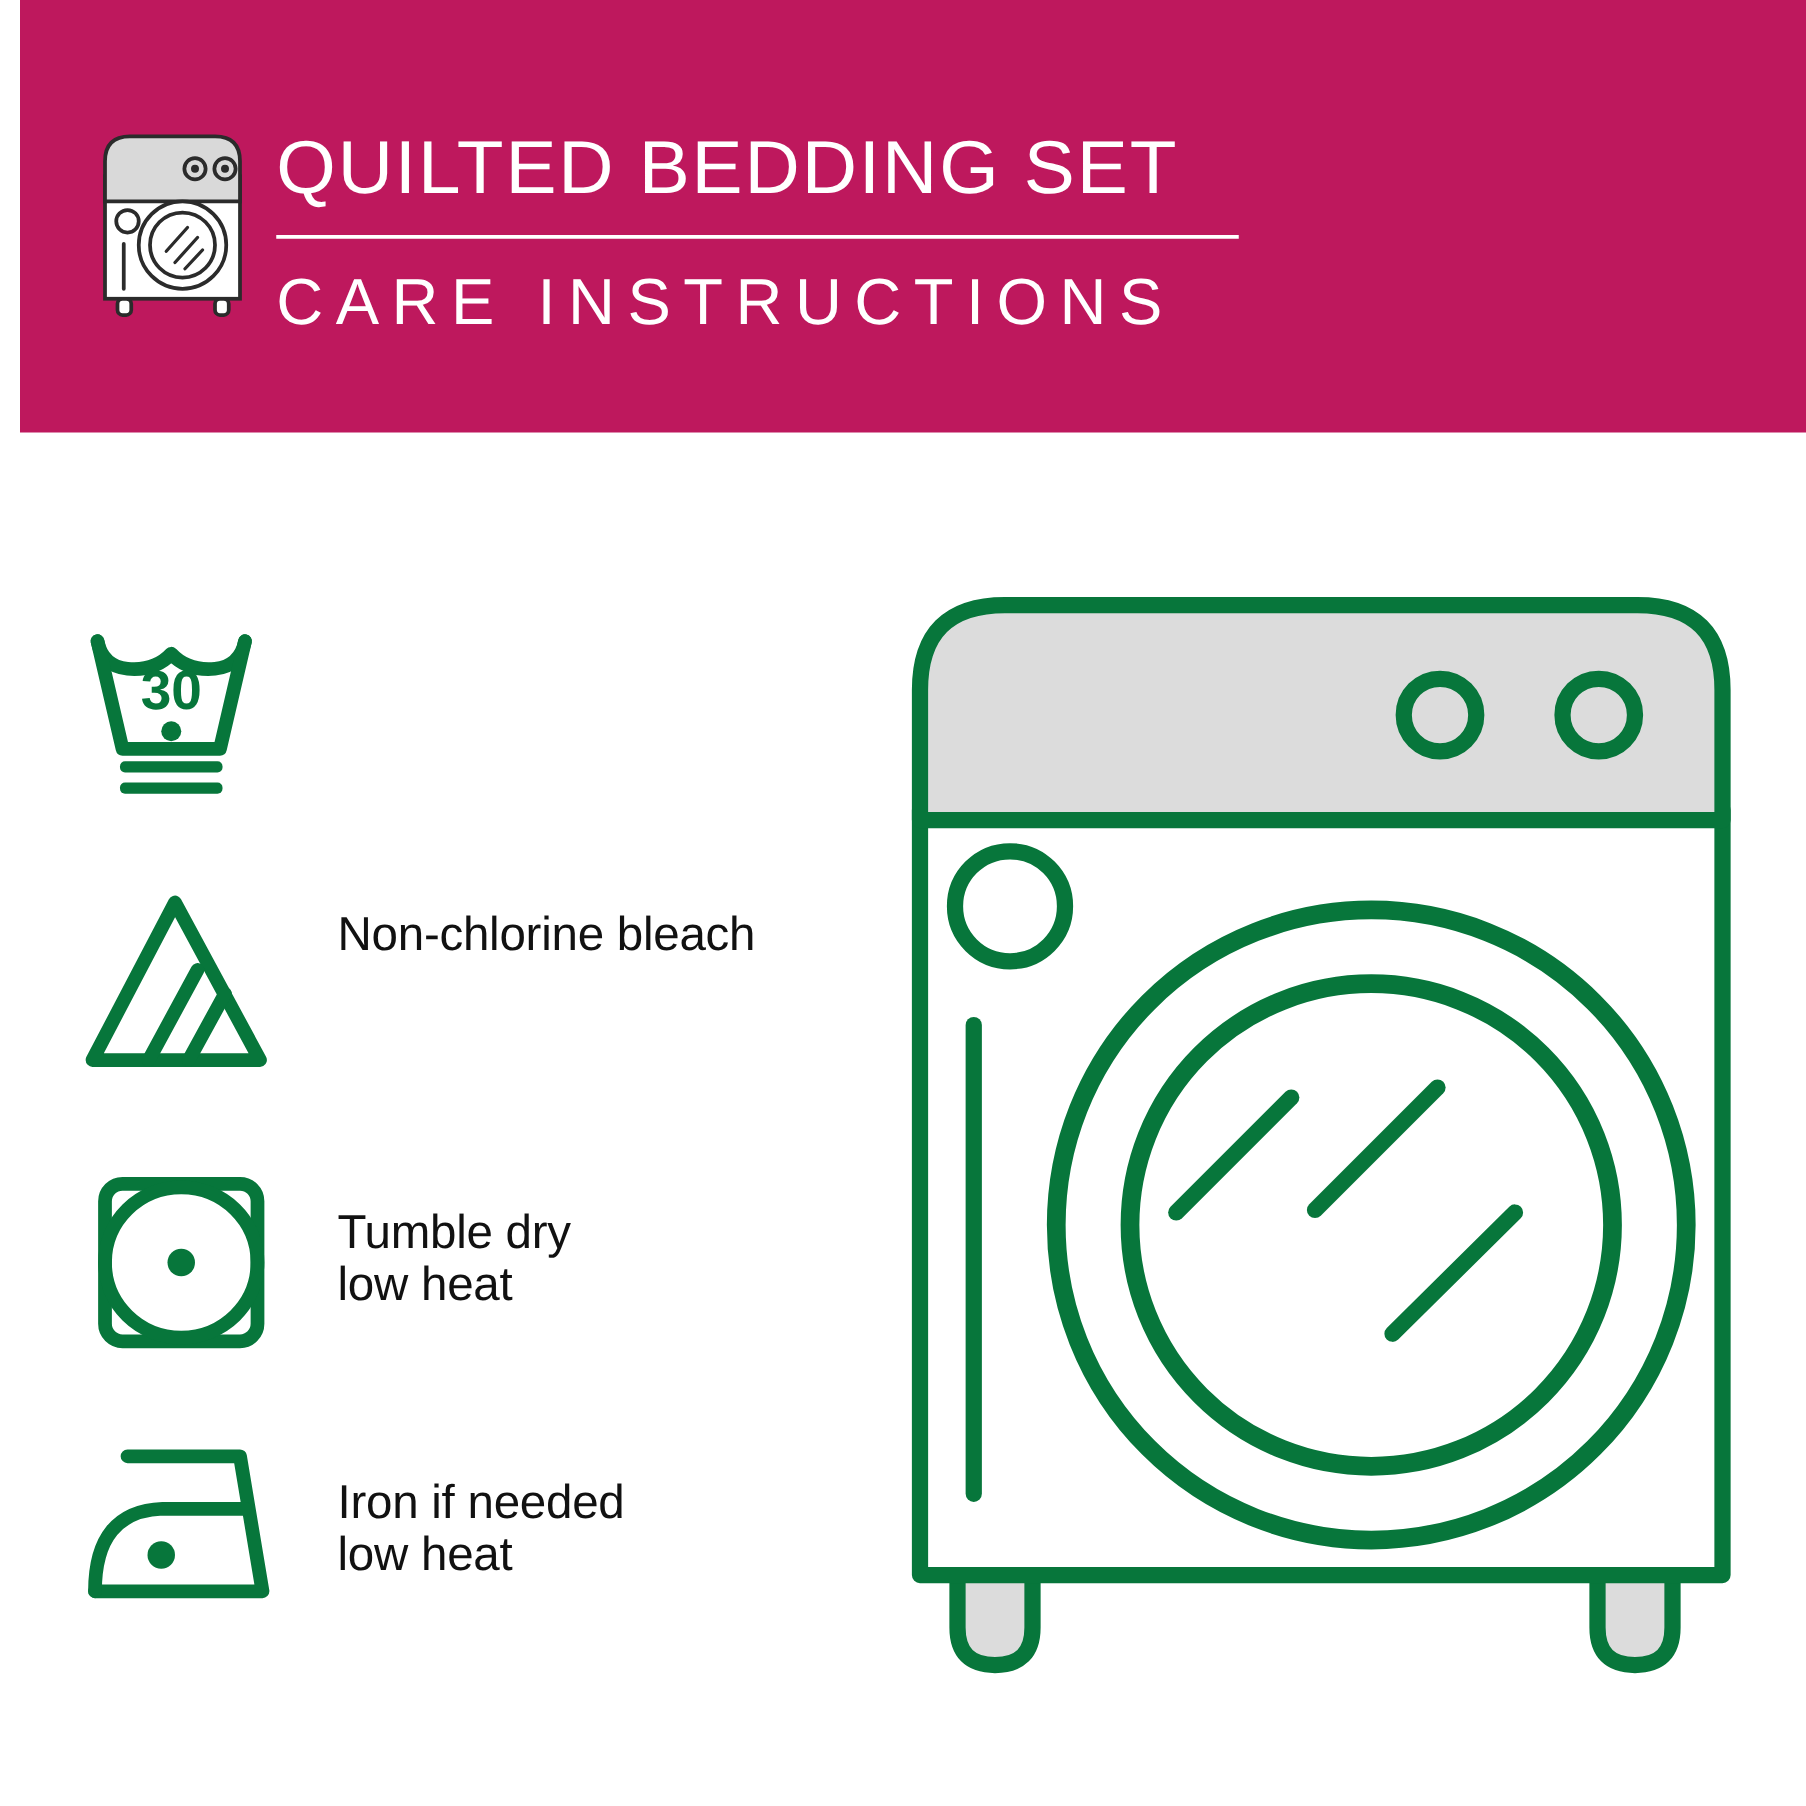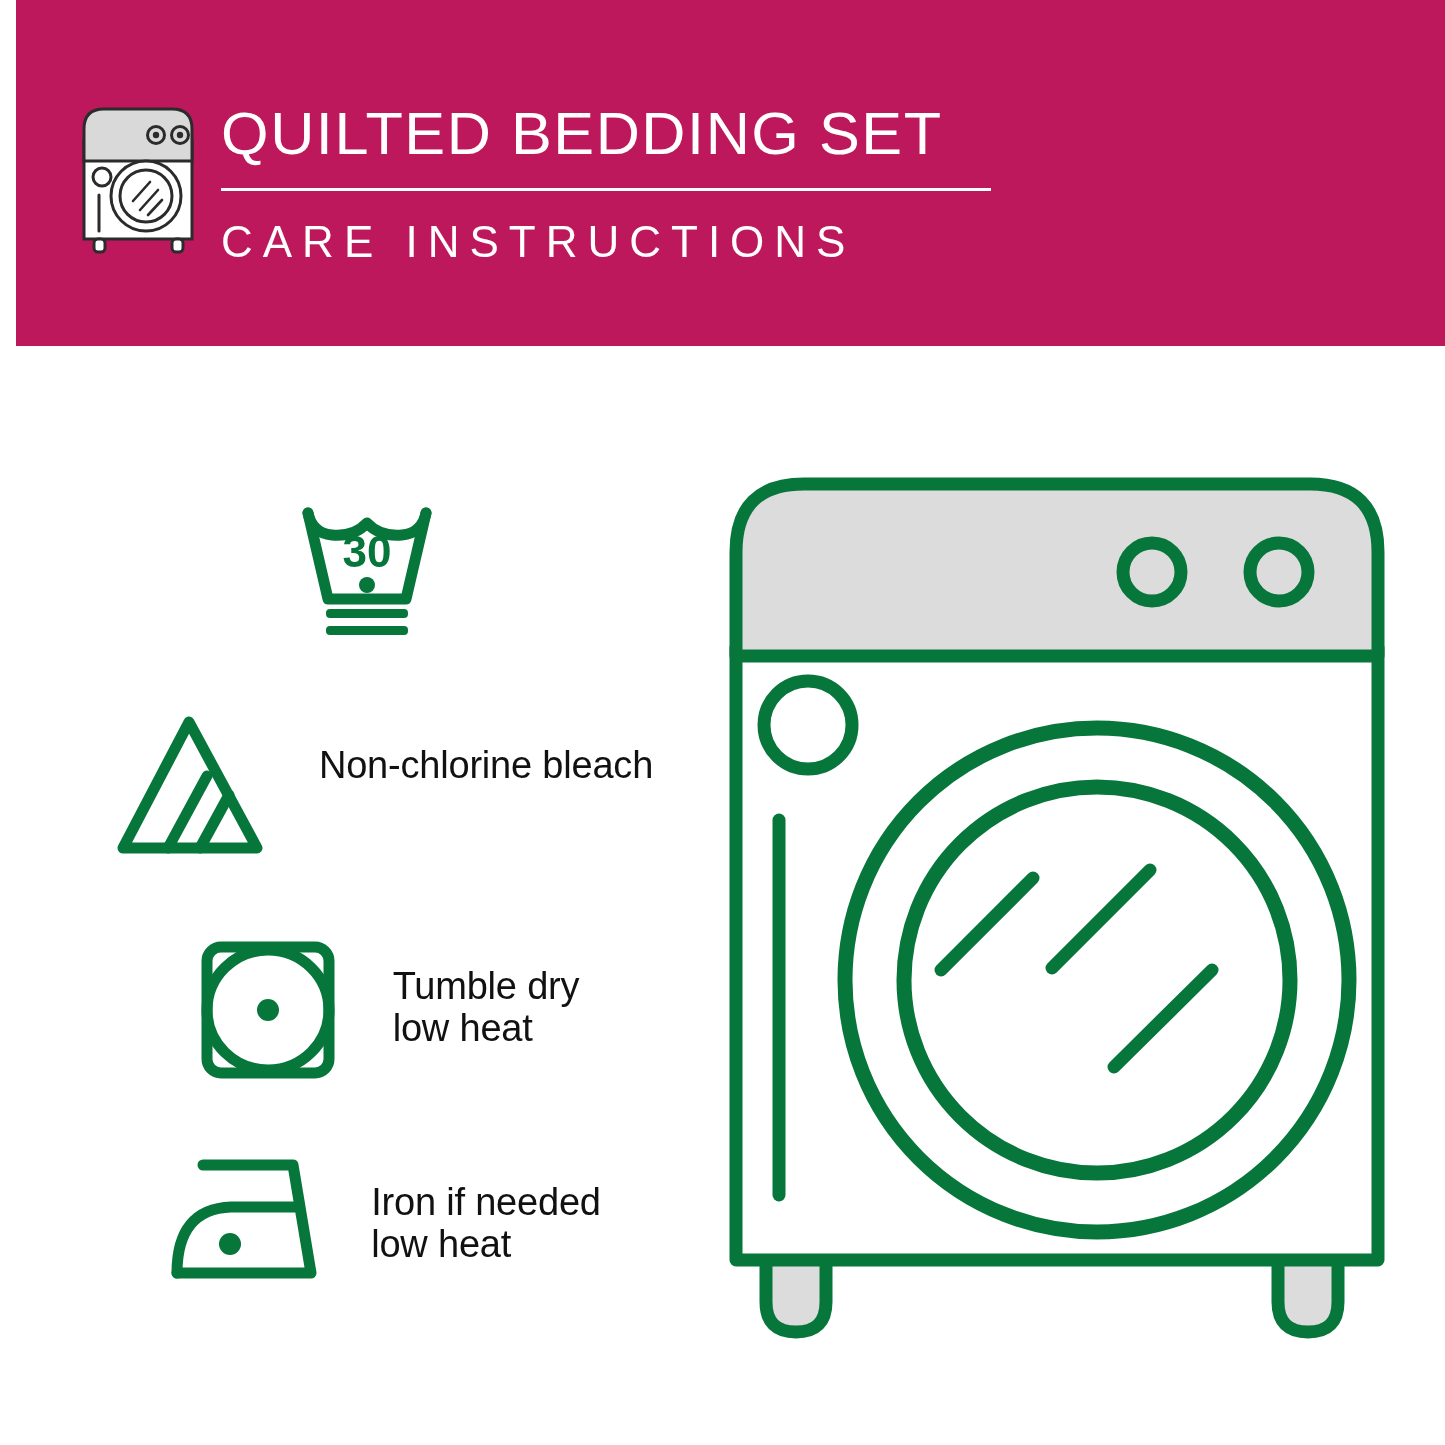--- a/index.html
+++ b/index.html
@@ -52,37 +52,36 @@
     transform-origin: left center;
   }
   #title-divider {
     margin-top: 19px;
     width: 770px;
     height: 3px;
     background: #ffffff;
   }
   #title-sub {
     margin-top: 18px;
-    font-size: 44px;
+    font-size: 52px;
     line-height: 66px;
     letter-spacing: 10px;
     color: #ffffff;
     font-weight: 400;
     white-space: nowrap;
     font-family: "Liberation Sans", sans-serif;
   }
 
   
   .care-row {
     position: absolute;
     left: 62px;
     width: 640px;
     display: flex;
     align-items: flex-start;
-    justify-content: center;
   }
   .care-icon {
     width: 180px;
     flex: 0 0 180px;
   }
   .care-text {
     margin-left: 28px;
     color: #111111;
     font-size: 38px;
     line-height: 42px;
@@ -90,21 +89,21 @@
     letter-spacing: -0.2px;
   }
   .care-text .line { display: block; white-space: nowrap; }
 
   #row-wash   { top: 495px; }
   #row-bleach { top: 712px; }
   #row-dry    { top: 935px; }
   #row-iron   { top: 1145px; }
 
   #row-wash  .care-text { margin-top: 18px; }
-  #row-bleach .care-text { margin-top: 32px; }
+  #row-bleach .care-text { margin-top: 15px; }
   #row-dry   .care-text { margin-top: 30px; }
   #row-iron  .care-text { margin-top: 36px; }
 
   
   #machine {
     position: absolute;
     left: 722px;
     top: 470px;
     width: 670px;
     height: 900px;

